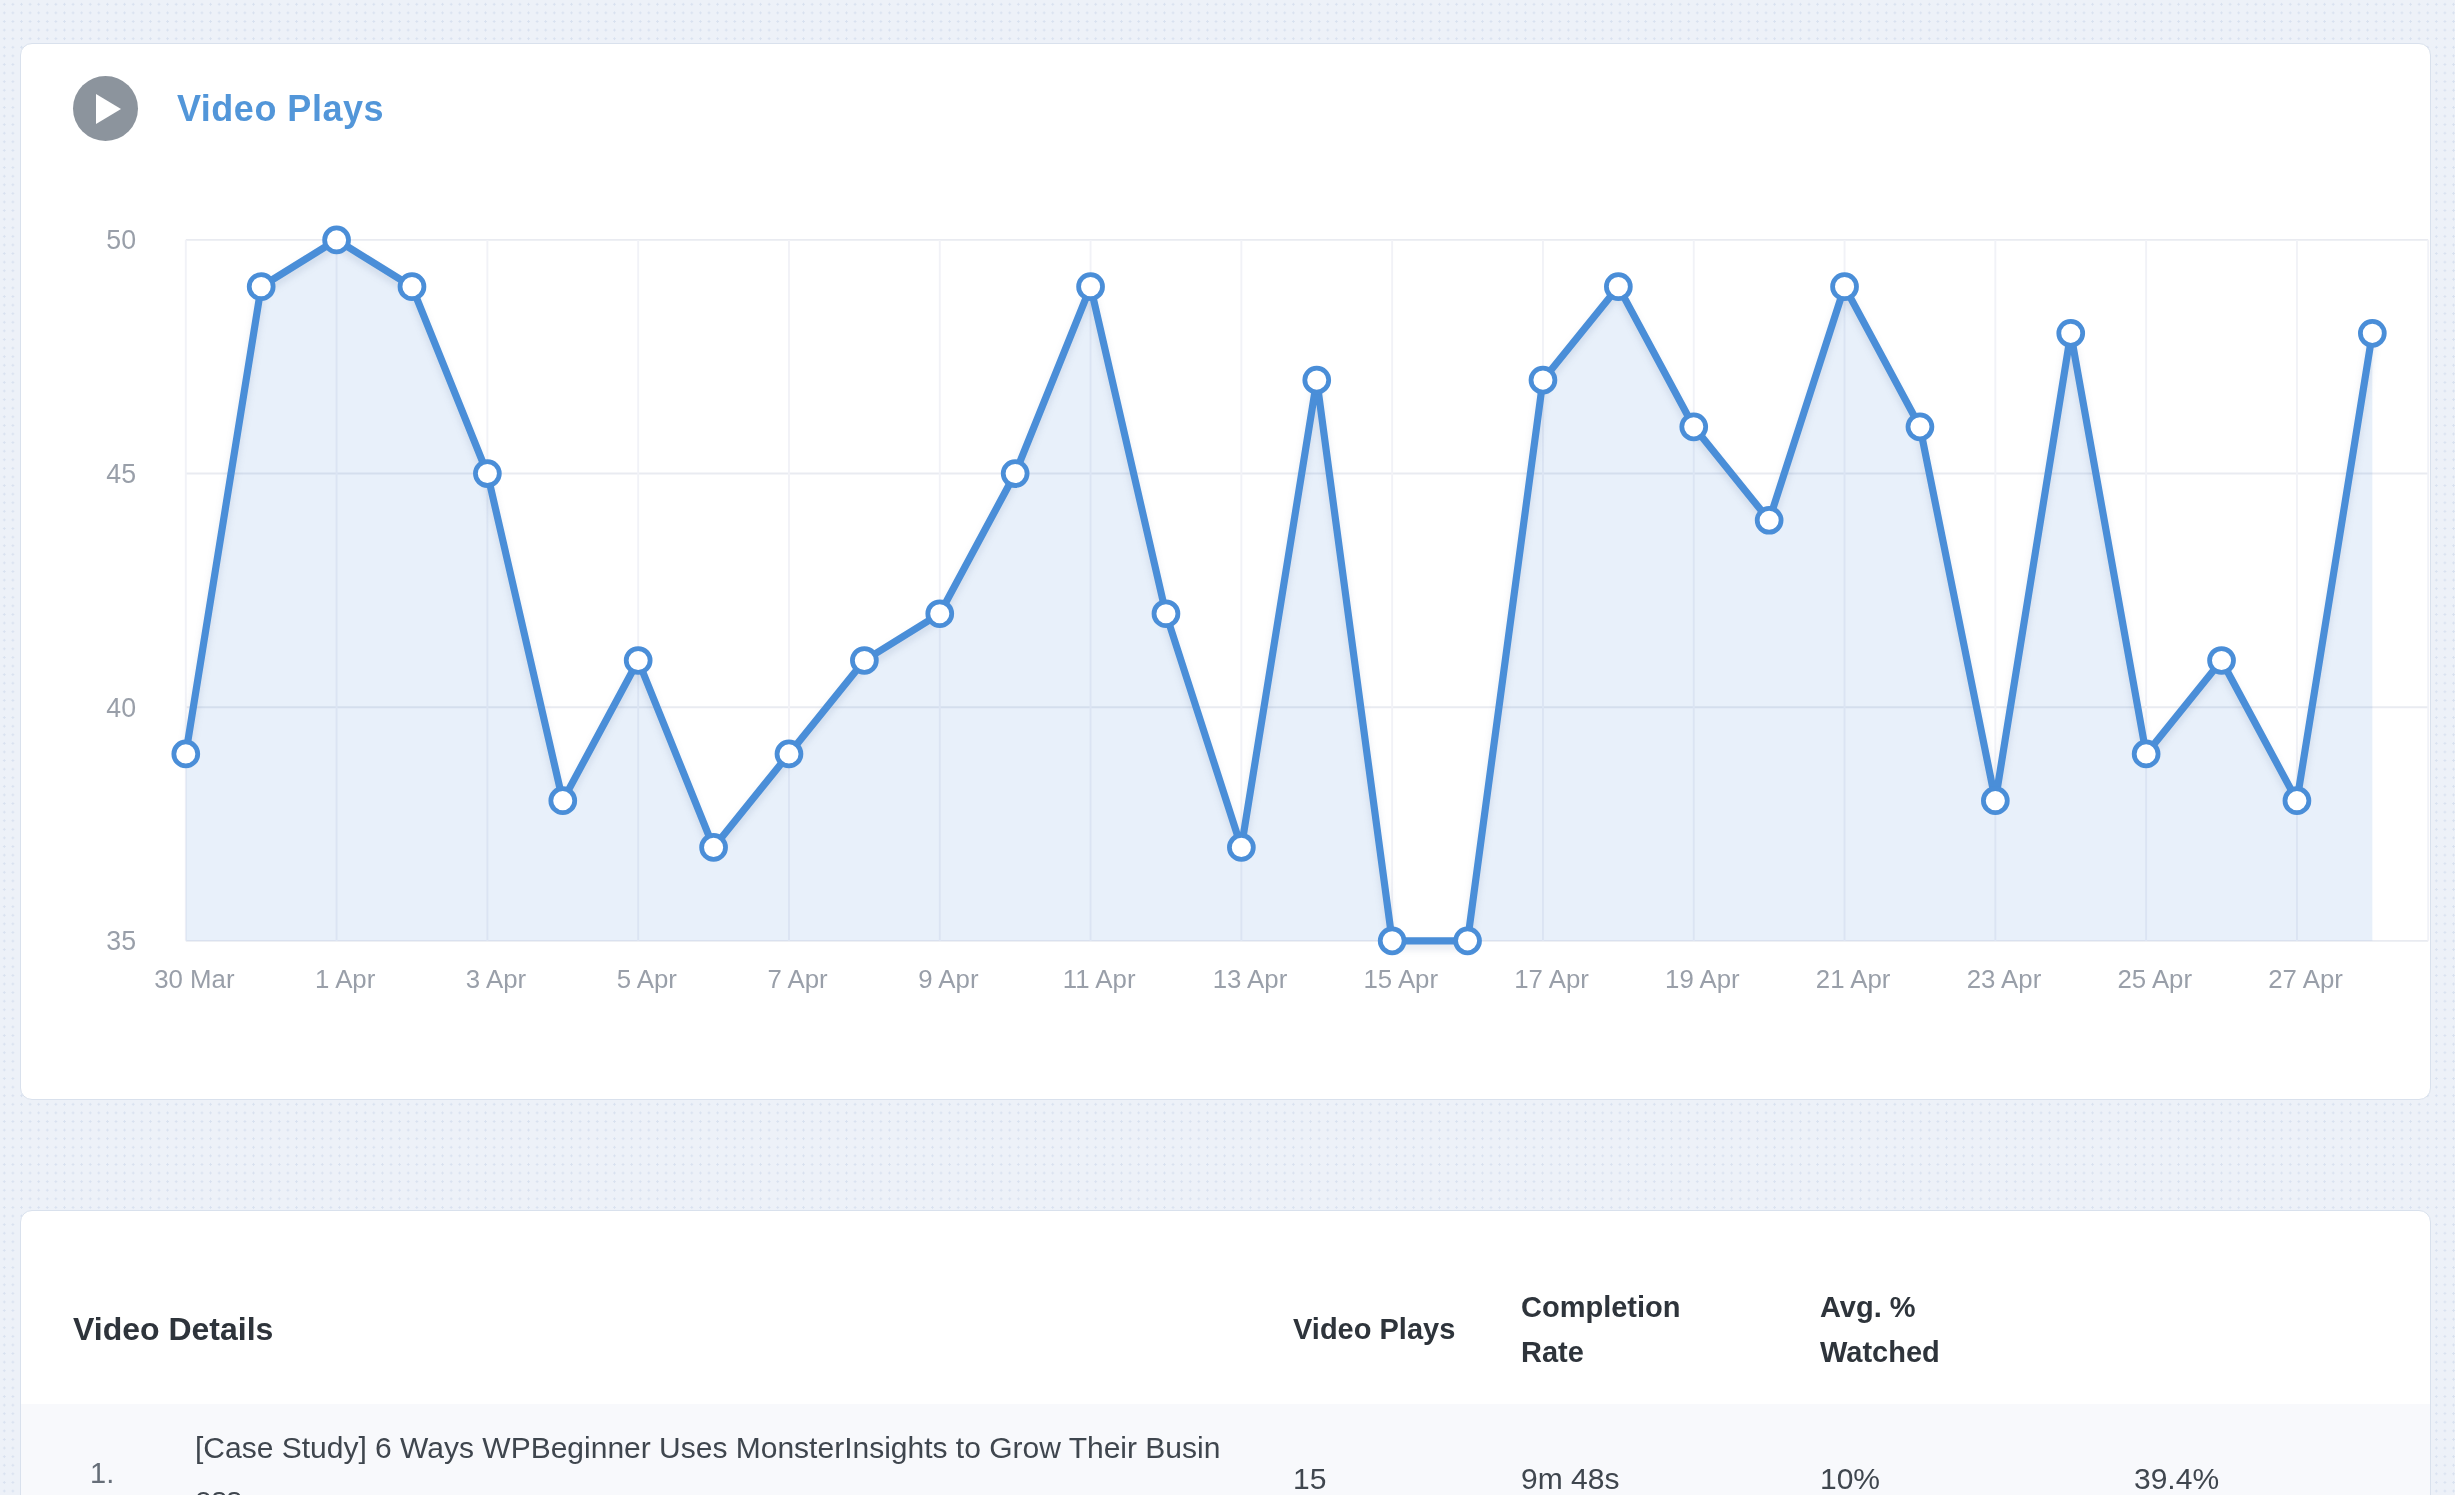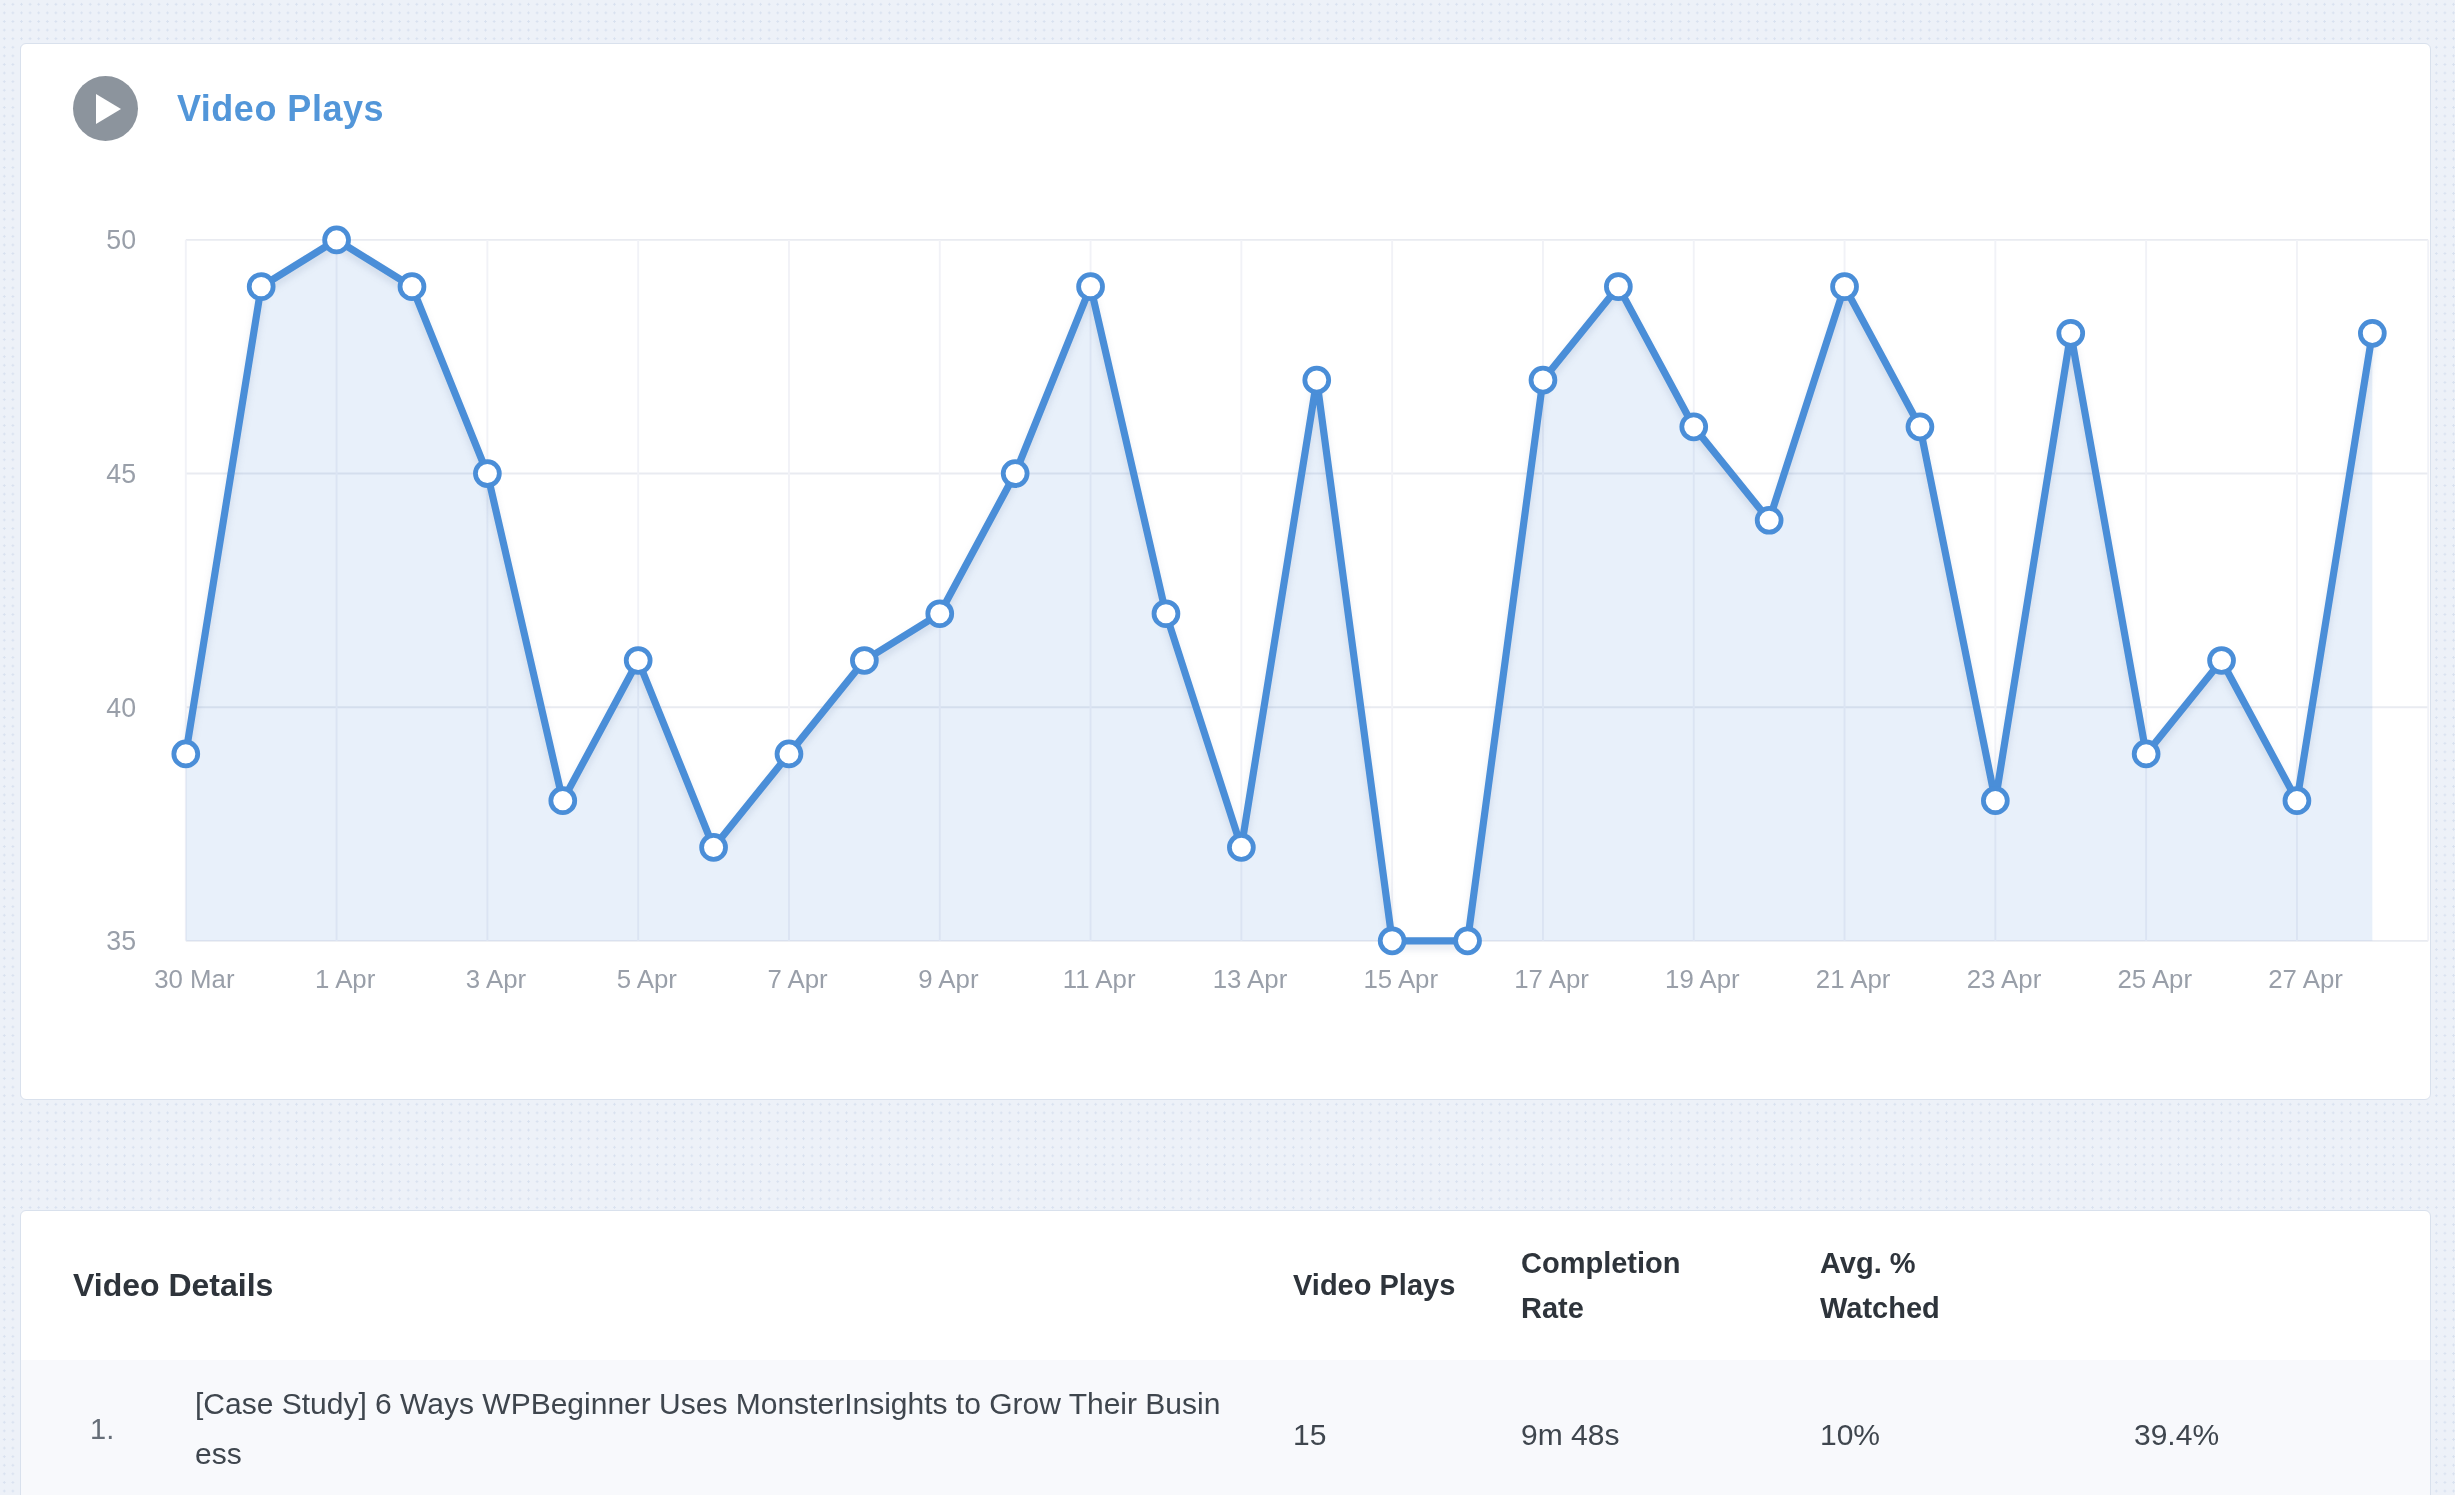--- a/index.html
+++ b/index.html
@@ -11,21 +11,21 @@
     background-color:#edf1f8;
     background-image:radial-gradient(rgba(125,155,200,0.18) 1.2px, transparent 1.2px);
     background-size:8.6px 8.6px;
   }
   .card {
     position:absolute;
     left:20px;
     width:2411px;
     background:#ffffff;
     border:1px solid #d9e1ed;
-    border-radius:6px;
+    border-radius:12px;
     box-sizing:border-box;
   }
   .chart-card { top:43px; height:1057px; }
   .table-card { top:1210px; height:440px; }
 
   
   .chart-header {
     position:absolute; left:52px; top:32px;
     display:flex; align-items:center; gap:39px;
     z-index:2;
@@ -51,20 +51,21 @@
   
   .tbl-grid {
     display:grid;
     grid-template-columns:82px 1138px 228px 299px 314px 1fr;
     box-sizing:border-box;
   }
   .tbl-header {
     padding:0 52px;
     height:149px;
     align-items:center;
+    margin-top:44px;
   }
   .section-title {
     grid-column:1 / span 2;
     font-size:32px; font-weight:bold; color:#2e343b;
   }
   .th {
     font-size:29px; font-weight:bold; color:#2e343b;
     line-height:45px;
   }
   .th-inner { max-width:170px; }

